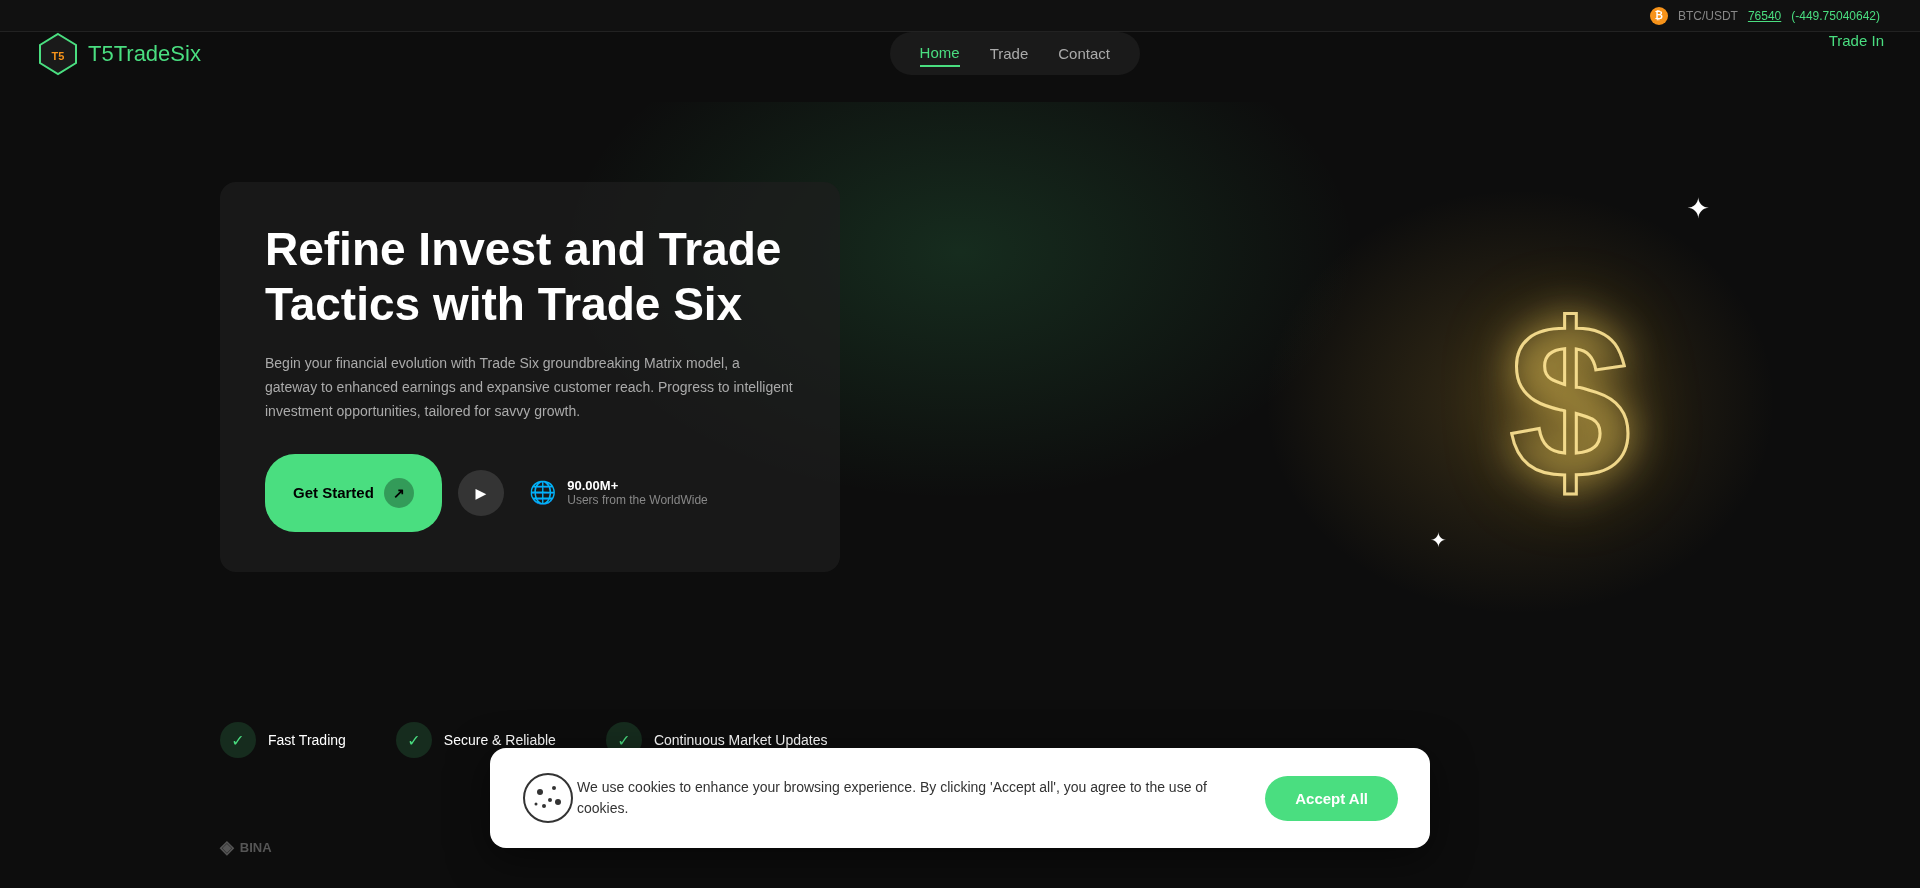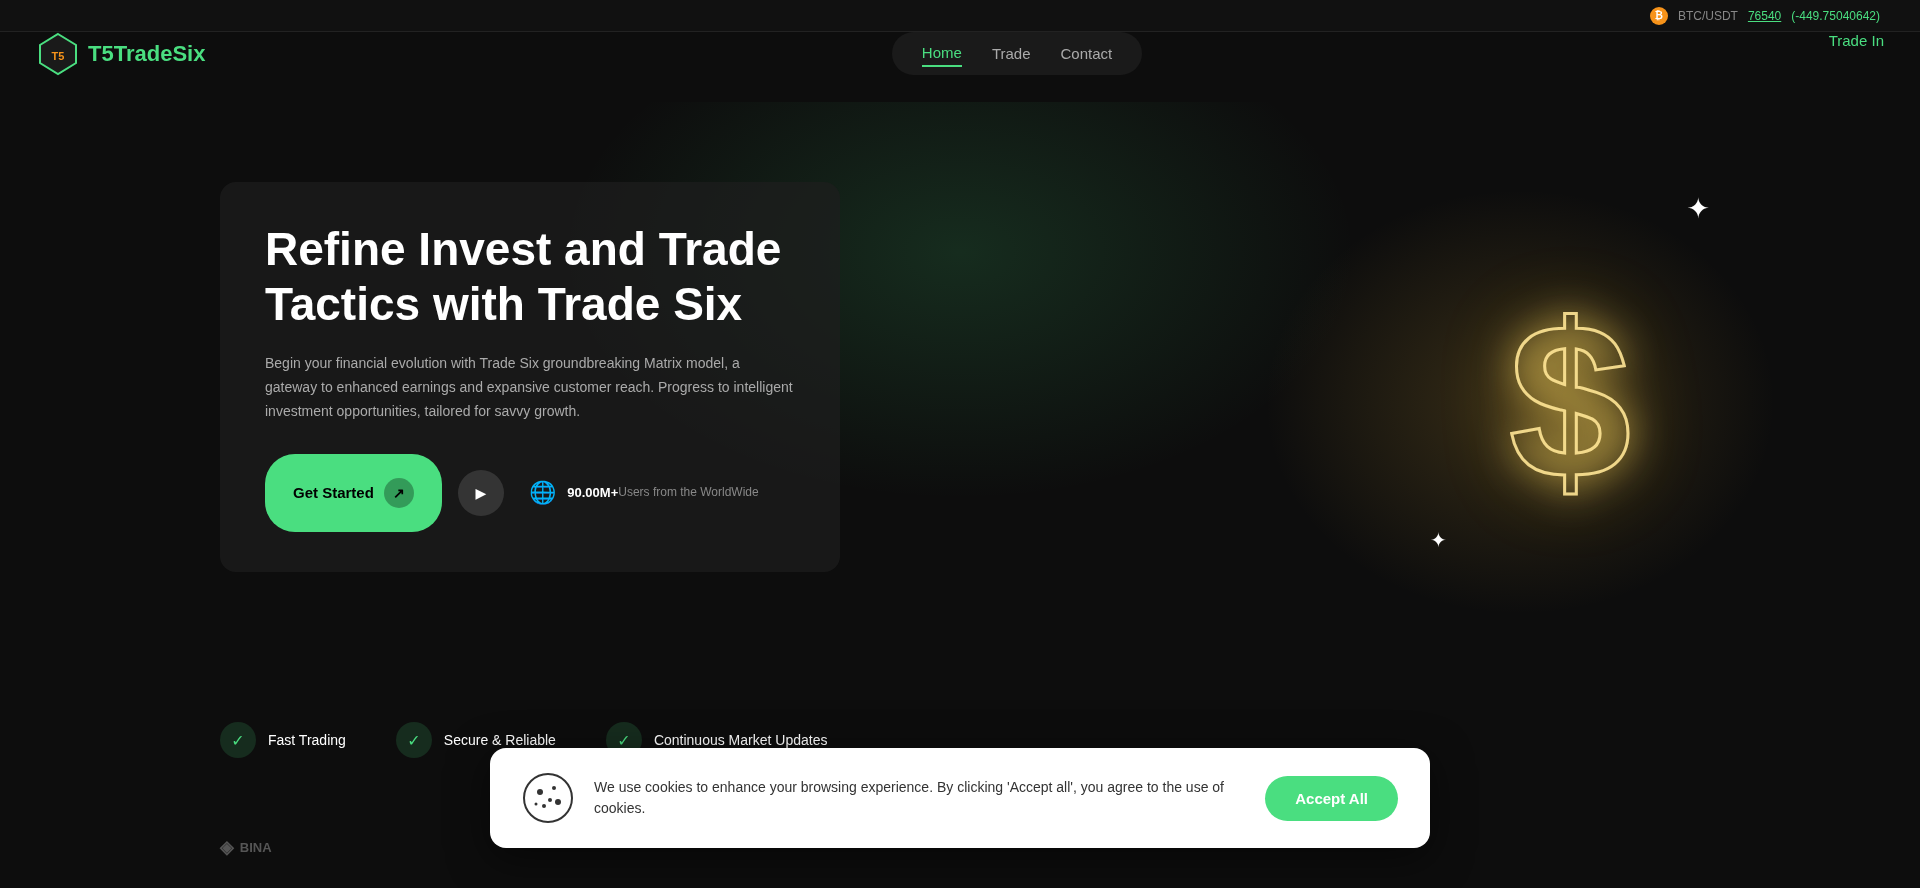--- a/index.html
+++ b/index.html
@@ -61,21 +61,21 @@
       display: flex;
       align-items: center;
       gap: 8px;
     }
     .logo-icon {
       width: 44px;
       height: 44px;
     }
     .logo-text {
       font-size: 22px;
-      font-weight: bold;
+      font-weight: normal;
       color: white;
     }
     .logo-text span {
       color: #4ade80;
     }
     .nav {
       background: #1a1a1a;
       border-radius: 30px;
       padding: 8px 30px;
       display: flex;
@@ -200,21 +200,21 @@
       align-items: center;
       gap: 10px;
       margin-left: 10px;
     }
     .globe-icon {
       color: #aaa;
       font-size: 22px;
     }
     .stats-text {
       display: flex;
-      flex-direction: row;
+      flex-direction: column;
     }
     .stats-num {
       color: white;
       font-size: 13px;
       font-weight: 600;
     }
     .stats-label {
       color: #888;
       font-size: 12px;
     }
@@ -311,21 +311,21 @@
       position: fixed;
       bottom: 40px;
       left: 50%;
       transform: translateX(-50%);
       width: 940px;
       background: white;
       border-radius: 16px;
       padding: 24px 32px;
       display: flex;
       align-items: center;
-      gap: 20px;
+      gap: 3px;
       z-index: 100;
       box-shadow: 0 10px 40px rgba(0,0,0,0.5);
     }
     .cookie-icon {
       width: 52px;
       height: 52px;
       flex-shrink: 0;
       display: flex;
       align-items: center;
       justify-content: center;

